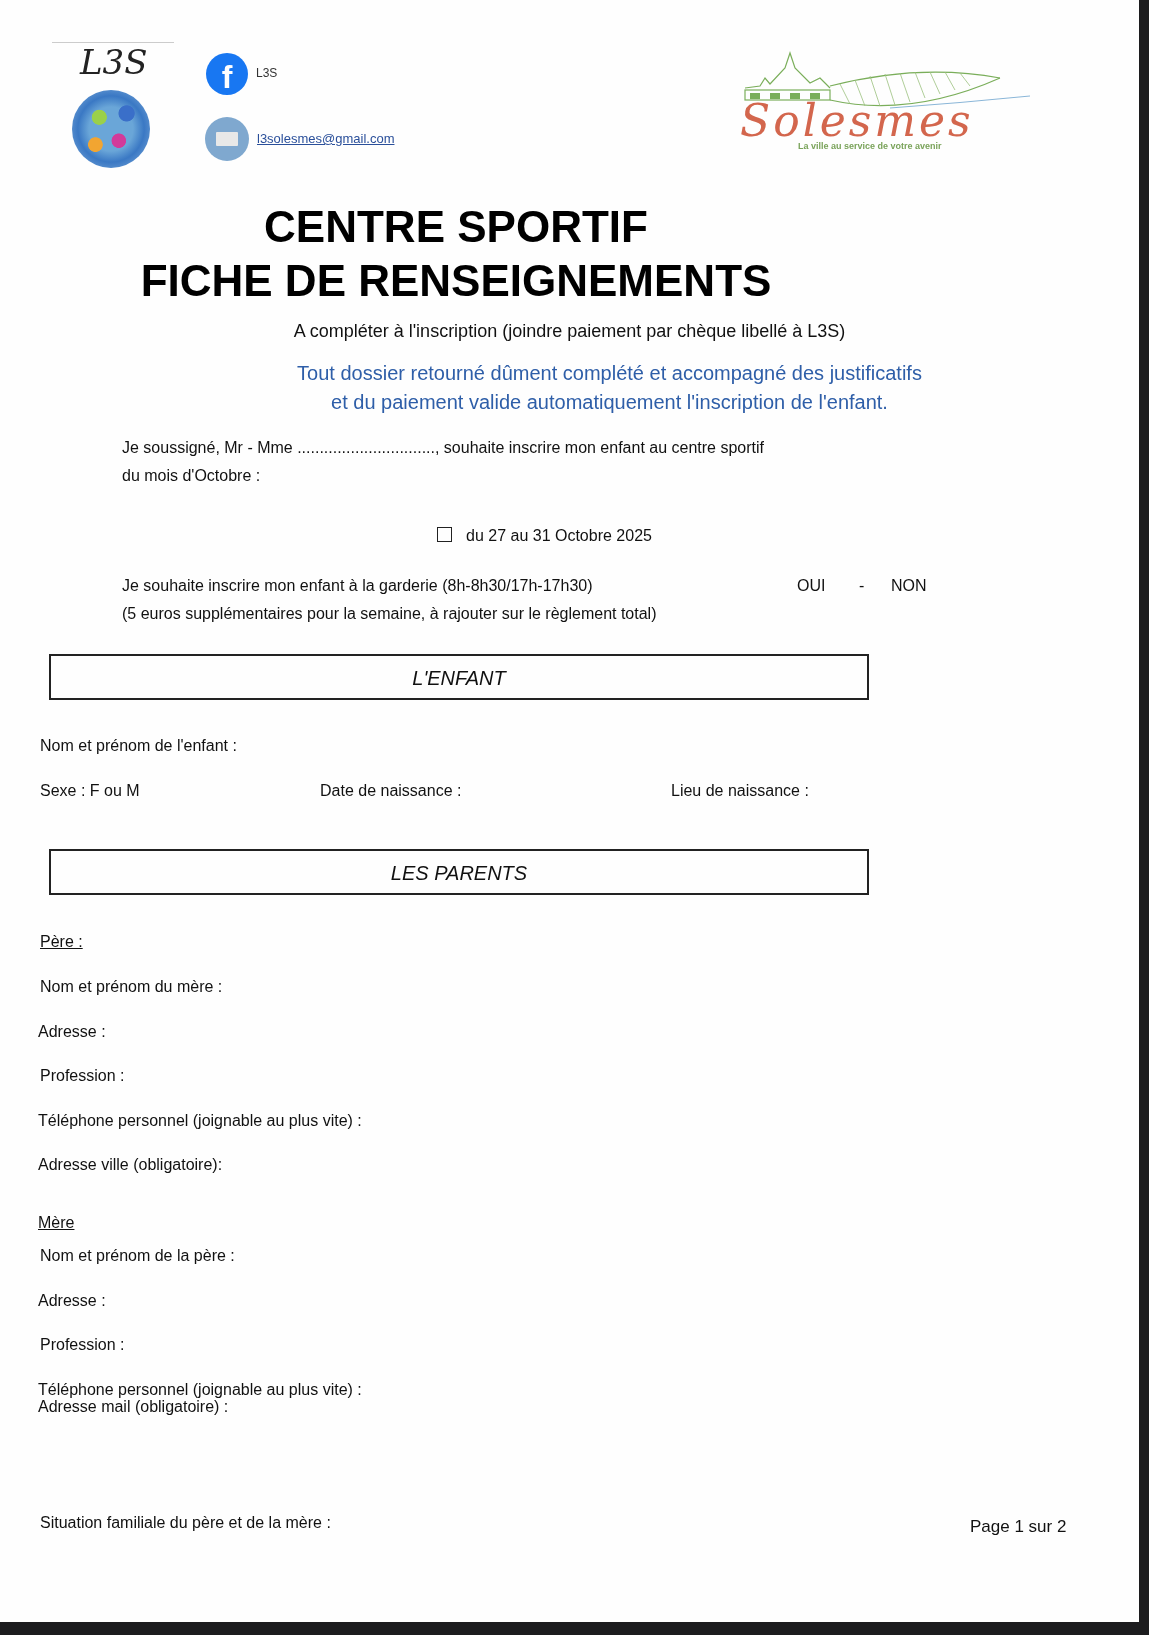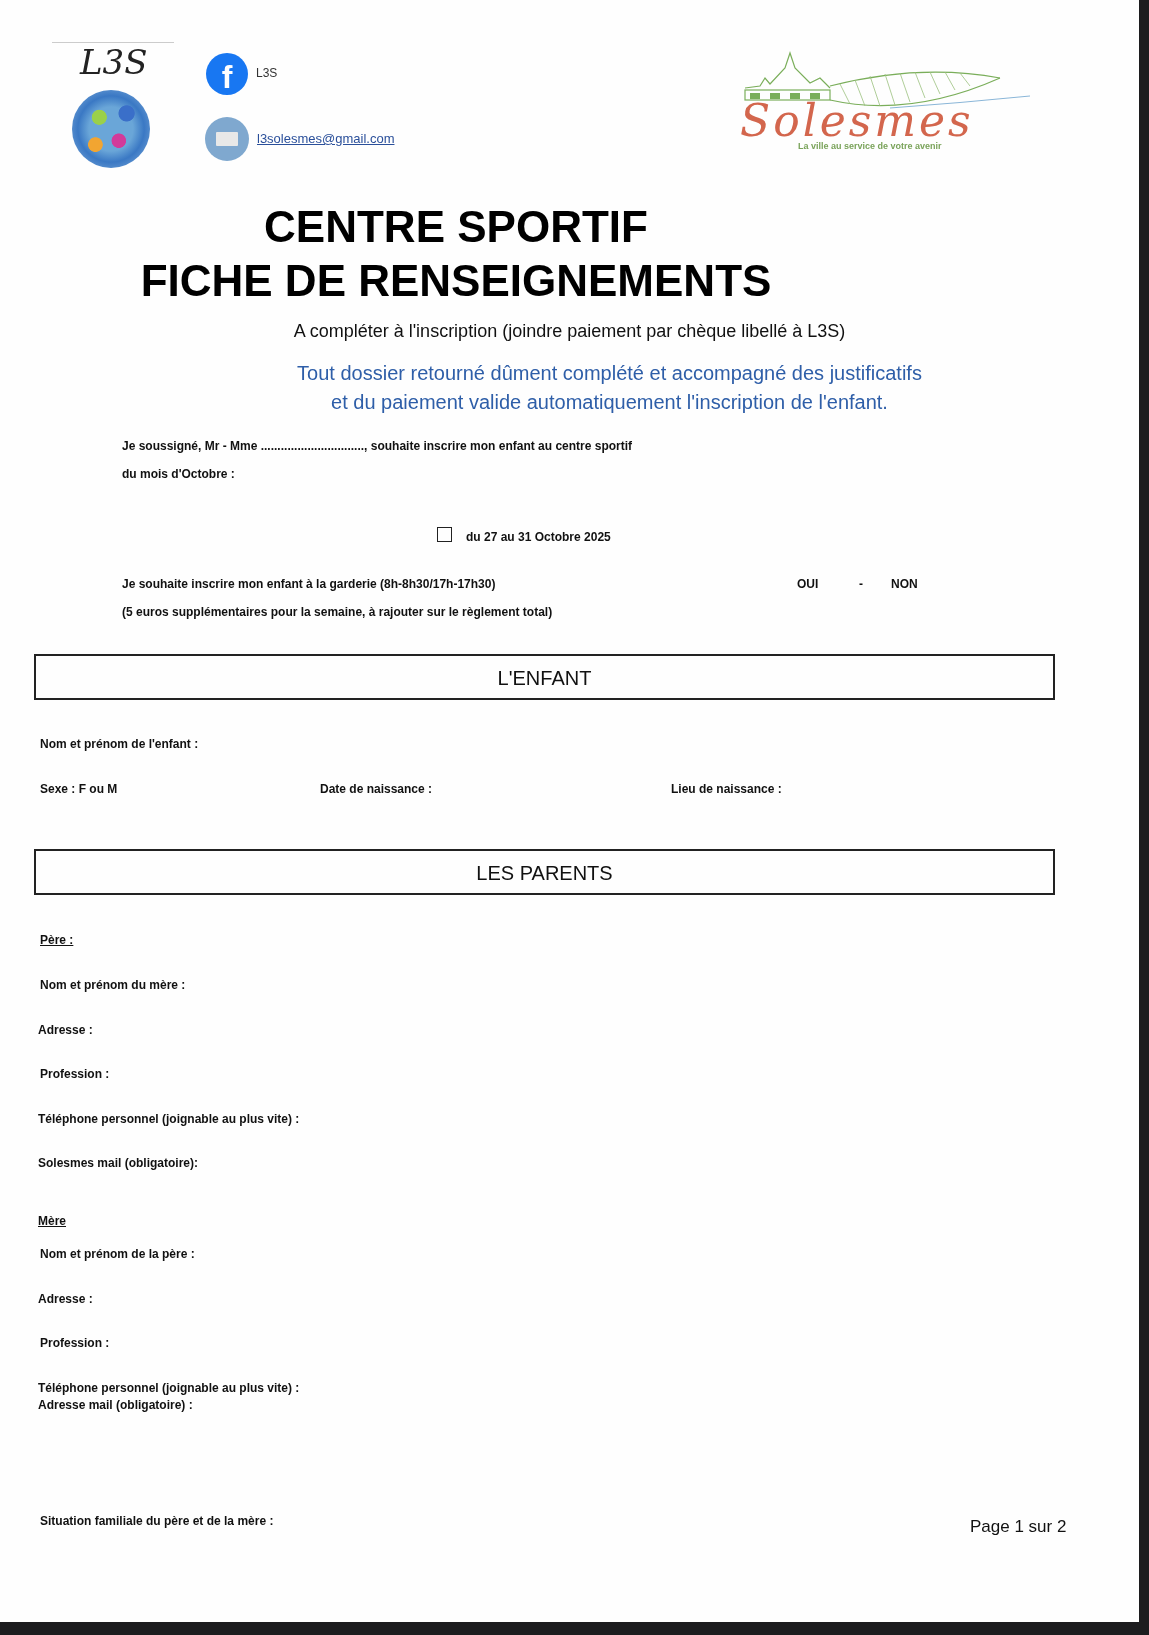--- a/index.html
+++ b/index.html
@@ -24,22 +24,22 @@
   .mail-label { left:257px; top:131px; font-size:13px; color:#2a4f9a; text-decoration:underline; }
   .sol-logo { left:740px; top:48px; width:300px; height:105px; }
   .sol-text { left:740px; top:95px; font-family:"DejaVu Serif", serif; font-style:italic; font-size:44px; color:#d3664d; letter-spacing:3px; }
   .sol-sub { left:798px; top:141px; font-size:9px; color:#7aa35a; font-weight:bold; }
   .title { left:0; width:912px; text-align:center; font-weight:bold; font-size:44px; color:#000; }
   .t1 { top:202px; } .t2 { top:256px; }
   .center { left:0; width:1139px; text-align:center; }
   .sub { top:321px; font-size:18px; }
   .blue { font-size:20px; color:#2e5ea8;margin-left:40px; }
   .b1 { top:362px; } .b2 { top:391px; }
-  .txt { font-size:12px;font-weight:bold; }
-  .box { position:absolute; left:34px; width:1021px; height:46px; border:2px solid #222; box-sizing:border-box; }
+  .txt { font-size:16px; }
+  .box { position:absolute; left:49px; width:820px; height:46px; border:2px solid #222; box-sizing:border-box;font-style:italic; }
   .box span { position:absolute; left:0; width:100%; text-align:center; top:11px; font-size:20px; }
   .u { text-decoration:underline; }
   .checkbox { display:inline-block; width:13px; height:13px; border:1.5px solid #222; vertical-align:-1px; margin-right:14px; }
 </style>
 </head>
 <body>
 
 <div class="page">
 
   <div class="abs l3s-line"></div>
@@ -113,21 +113,21 @@
 
   <div class="box" style="top:849px;">
     <span>LES PARENTS</span>
   </div>
 
   <div class="abs txt u" style="left:40px; top:933px;">Père :</div>
   <div class="abs txt" style="left:40px; top:978px;">Nom et prénom du mère :</div>
   <div class="abs txt" style="left:38px; top:1023px;">Adresse :</div>
   <div class="abs txt" style="left:40px; top:1067px;">Profession :</div>
   <div class="abs txt" style="left:38px; top:1112px;">Téléphone personnel (joignable au plus vite) :</div>
-  <div class="abs txt" style="left:38px; top:1156px;">Solesmes mail (obligatoire):</div>
+  <div class="abs txt" style="left:38px; top:1156px;">Adresse ville (obligatoire):</div>
 
   <div class="abs txt u" style="left:38px; top:1214px;text-align:center;">Mère</div>
   <div class="abs txt" style="left:40px; top:1247px;">Nom et prénom de la père :</div>
   <div class="abs txt" style="left:38px; top:1292px;">Adresse :</div>
   <div class="abs txt" style="left:40px; top:1336px;">Profession :</div>
   <div class="abs txt" style="left:38px; top:1381px;">Téléphone personnel (joignable au plus vite) :</div>
   <div class="abs txt" style="left:38px; top:1398px;">Adresse mail (obligatoire) :</div>
 
   <div class="abs txt" style="left:40px; top:1514px;">Situation familiale du père et de la mère :</div>
   <div class="abs" style="left:970px; top:1517px; font-size:17px;">Page 1 sur 2</div>

